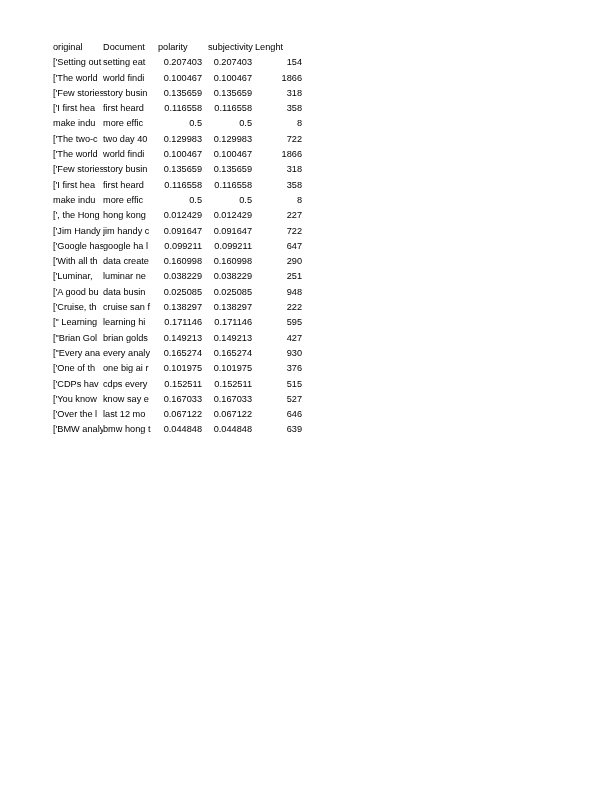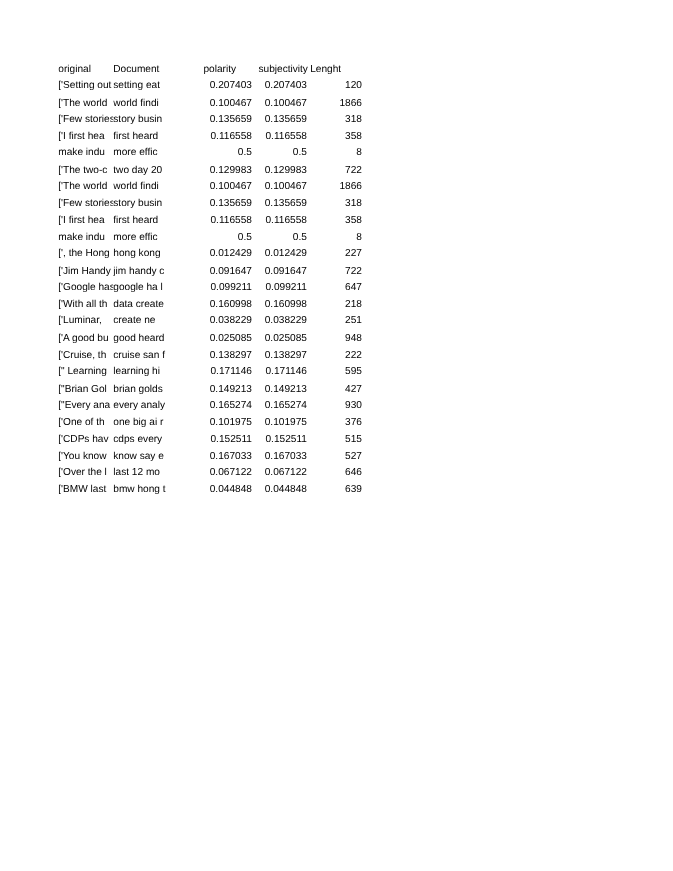--- a/index.html
+++ b/index.html
@@ -12,36 +12,36 @@
       height: 792px;
       position: relative;
       overflow: hidden;
       font-family: "Liberation Sans", "DejaVu Sans", sans-serif;
       font-size: 9.2px;
       color: #000000;
     }
     .sheet {
       position: absolute;
       left: 53px;
-      top: 55px;
+      top: 40px;
     }
     .row {
       display: flex;
       height: 15.3px;
       line-height: 15.3px;
       white-space: nowrap;
     }
     .cell {
       overflow: hidden;
       white-space: nowrap;
       box-sizing: border-box;
     }
     .c-a { width: 50px; }
     .c-b { width: 50px; }
-    .c-c { width: 50px; text-align: right; padding-right: 1px; margin-left: 27px; }
+    .c-c { width: 50px; text-align: right; padding-right: 1px; }
     .c-d { width: 50px; text-align: right; padding-right: 1px; }
     .c-e { width: 50px; text-align: right; padding-right: 1px; }
     .hdr .c-c, .hdr .c-d, .hdr .c-e { text-align: left; padding-left: 5px; padding-right: 0; }
     .hdr .c-b { padding-left: 0; }
   </style>
 </head>
 <body>
 
 <div class="sheet">
   <div class="row hdr">
@@ -50,21 +50,21 @@
     <div class="cell c-c">polarity</div>
     <div class="cell c-d">subjectivity</div>
     <div class="cell c-e" style="padding-left:2px;">Lenght</div>
   </div>
   <div id="rows">
       <div class="row">
         <div class="cell c-a">['Setting out</div>
         <div class="cell c-b">setting eat</div>
         <div class="cell c-c">0.207403</div>
         <div class="cell c-d">0.207403</div>
-        <div class="cell c-e">120</div>
+        <div class="cell c-e">154</div>
       </div>
       <div class="row">
         <div class="cell c-a">['The world</div>
         <div class="cell c-b">world findi</div>
         <div class="cell c-c">0.100467</div>
         <div class="cell c-d">0.100467</div>
         <div class="cell c-e">1866</div>
       </div>
       <div class="row">
         <div class="cell c-a">['Few stories</div>
@@ -82,21 +82,21 @@
       </div>
       <div class="row">
         <div class="cell c-a"> make indu</div>
         <div class="cell c-b">more effic</div>
         <div class="cell c-c">0.5</div>
         <div class="cell c-d">0.5</div>
         <div class="cell c-e">8</div>
       </div>
       <div class="row">
         <div class="cell c-a">['The two-c</div>
-        <div class="cell c-b">two day 20</div>
+        <div class="cell c-b">two day 40</div>
         <div class="cell c-c">0.129983</div>
         <div class="cell c-d">0.129983</div>
         <div class="cell c-e">722</div>
       </div>
       <div class="row">
         <div class="cell c-a">['The world</div>
         <div class="cell c-b">world findi</div>
         <div class="cell c-c">0.100467</div>
         <div class="cell c-d">0.100467</div>
         <div class="cell c-e">1866</div>
@@ -141,32 +141,32 @@
         <div class="cell c-b">google ha l</div>
         <div class="cell c-c">0.099211</div>
         <div class="cell c-d">0.099211</div>
         <div class="cell c-e">647</div>
       </div>
       <div class="row">
         <div class="cell c-a">['With all th</div>
         <div class="cell c-b">data create</div>
         <div class="cell c-c">0.160998</div>
         <div class="cell c-d">0.160998</div>
-        <div class="cell c-e">218</div>
+        <div class="cell c-e">290</div>
       </div>
       <div class="row">
         <div class="cell c-a">['Luminar, </div>
-        <div class="cell c-b">create ne</div>
+        <div class="cell c-b">luminar ne</div>
         <div class="cell c-c">0.038229</div>
         <div class="cell c-d">0.038229</div>
         <div class="cell c-e">251</div>
       </div>
       <div class="row">
         <div class="cell c-a">['A good bu</div>
-        <div class="cell c-b">good heard</div>
+        <div class="cell c-b">data busin</div>
         <div class="cell c-c">0.025085</div>
         <div class="cell c-d">0.025085</div>
         <div class="cell c-e">948</div>
       </div>
       <div class="row">
         <div class="cell c-a">['Cruise, th</div>
         <div class="cell c-b">cruise san f</div>
         <div class="cell c-c">0.138297</div>
         <div class="cell c-d">0.138297</div>
         <div class="cell c-e">222</div>
@@ -214,20 +214,20 @@
         <div class="cell c-e">527</div>
       </div>
       <div class="row">
         <div class="cell c-a">['Over the l</div>
         <div class="cell c-b">last 12 mo</div>
         <div class="cell c-c">0.067122</div>
         <div class="cell c-d">0.067122</div>
         <div class="cell c-e">646</div>
       </div>
       <div class="row">
-        <div class="cell c-a">['BMW last</div>
+        <div class="cell c-a">['BMW analy</div>
         <div class="cell c-b">bmw hong t</div>
         <div class="cell c-c">0.044848</div>
         <div class="cell c-d">0.044848</div>
         <div class="cell c-e">639</div>
       </div>
     </div>
 </div>
 
 </body></html>

